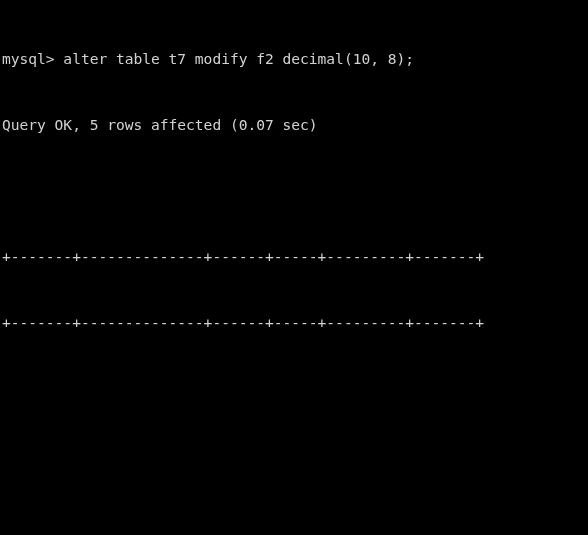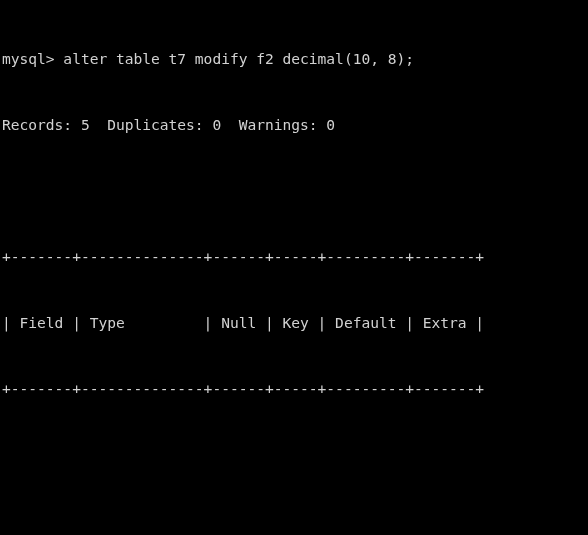--- a/index.html
+++ b/index.html
@@ -34,24 +34,23 @@
   .blank {
     display: block;
     height: 22px;
   }
 </style>
 </head>
 <body>
 
 <div id="terminal">
   <span class="line">mysql&gt; alter table t7 modify f2 decimal(10, 8);</span>
-  <span class="line">Records: 5  Duplicates: 0  Warnings: 0</span>
+  <span class="line">Query OK, 5 rows affected (0.07 sec)</span>
   <span class="blank"></span>
   <span class="line">+-------+--------------+------+-----+---------+-------+</span>
-  <span class="line">| Field | Type         | Null | Key | Default | Extra |</span>
   <span class="line">+-------+--------------+------+-----+---------+-------+</span>
   
   
   
   
   
   
   
   
   

